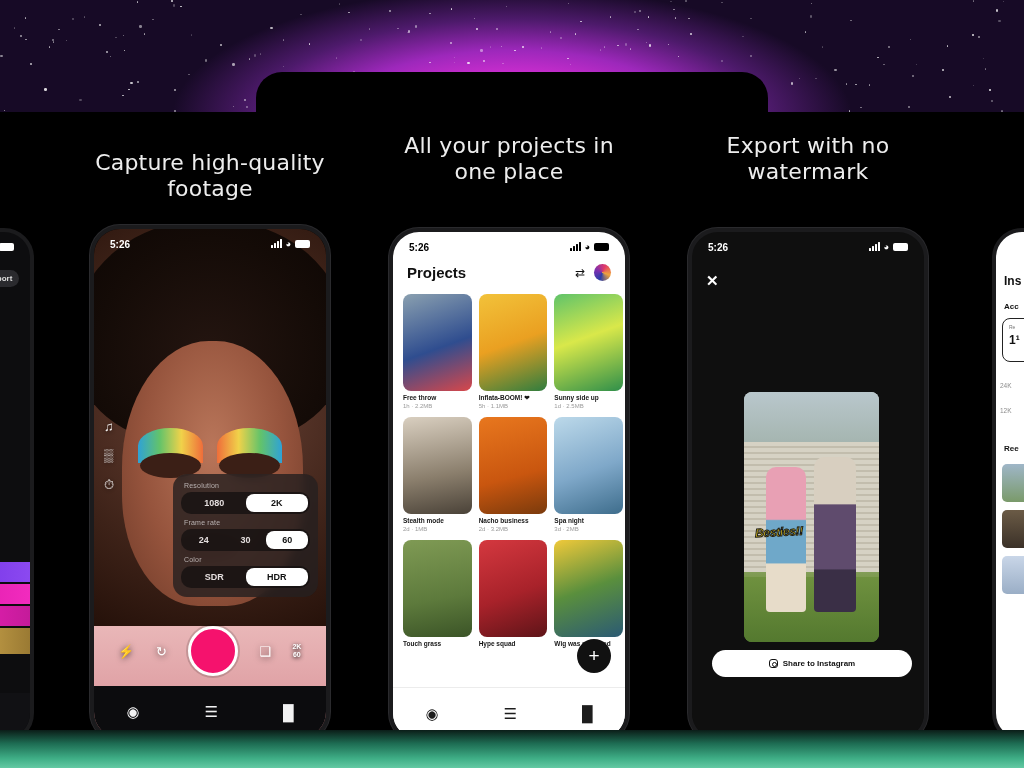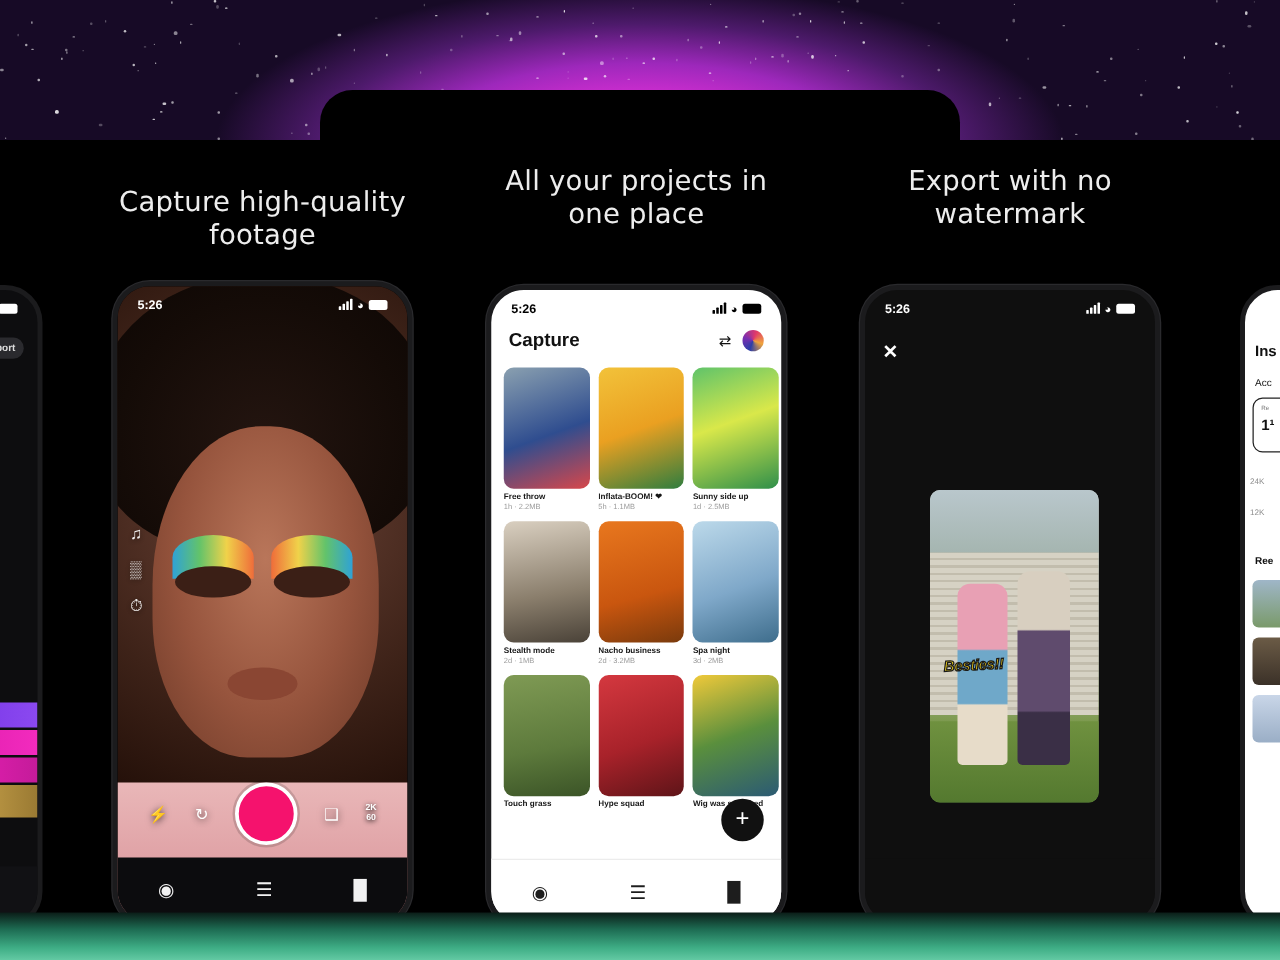--- a/index.html
+++ b/index.html
@@ -140,21 +140,21 @@
   
   .edit-export { position:absolute; left:6px; top:38px; padding:4px 7px; border-radius:10px; background:#2a2a2e; color:#ddd; font-size:8px; font-weight:700; }
   .tl { position:absolute; left:0; width:100%; height:20px; }
   .tl1 { top:330px; background:linear-gradient(90deg,#7a38e8,#8b49f0); }
   .tl2 { top:352px; background:linear-gradient(90deg,#e31fb0,#f22bbe); }
   .tl3 { top:374px; background:linear-gradient(90deg,#e31fb0,#c41b9a); }
   .tl4 { top:396px; height:26px; background:linear-gradient(90deg,#c8a24a,#9a7a33); }
   .edit-bot { position:absolute; left:0; bottom:0; width:100%; height:46px; background:#111114; }
 
   .ig-title { position:absolute; left:8px; top:42px; font-size:12px; font-weight:800; color:#111; }
-  .ig-sec { position:absolute; left:8px; top:70px; font-size:8px; font-weight:400; color:#111; }
+  .ig-sec { position:absolute; left:8px; top:70px; font-size:8px; font-weight:700; color:#111; }
   .ig-card { position:absolute; left:6px; top:86px; width:52px; height:44px; border:1.5px solid #222; border-radius:8px; }
   .ig-card b { position:absolute; left:6px; top:14px; font-size:12px; font-weight:800; color:#111; }
   .ig-card i { position:absolute; left:6px; top:5px; font-size:5px; color:#777; font-style:normal; }
   .ig-stat { position:absolute; left:4px; font-size:6.5px; color:#8c8c8c; }
   .ig-reels { position:absolute; left:8px; top:212px; font-size:8px; font-weight:800; color:#111; }
   .ig-thumb { position:absolute; left:6px; width:52px; height:38px; border-radius:5px; }
 
   
   .wm { position:absolute; right:6px; bottom:4px; display:flex; align-items:center; gap:4px; }
   .wm-logo { width:26px; height:26px; position:relative; }
@@ -400,20 +400,38 @@
         <div class="batt"></div>
       </div>
     </div>
 
     <div class="cam-tools">
       <span>♫</span>
       <span>▒</span>
       <span>⏱</span>
     </div>
 
+    <div class="settings-card">
+      <div class="sc-label">Resolution</div>
+      <div class="seg">
+        <div>1080</div>
+        <div class="on">2K</div>
+      </div>
+      <div class="sc-label">Frame rate</div>
+      <div class="seg">
+        <div>24</div>
+        <div>30</div>
+        <div class="on">60</div>
+      </div>
+      <div class="sc-label">Color</div>
+      <div class="seg" style="margin-bottom:0">
+        <div>SDR</div>
+        <div class="on">HDR</div>
+      </div>
+    </div>
 
     <div class="cam-ctrls">
       <span>⚡</span>
       <span>↻</span>
       <div class="shutter"></div>
       <span>❑</span>
       <div class="badge-2k">
         <div>2K</div>
         <div>60</div>
       </div>
@@ -435,21 +453,21 @@
             <i></i>
             <i></i>
             <i></i>
           </div>
         <span style="font-size:9px">◕</span>
         <div class="batt"></div>
       </div>
     </div>
 
     <div class="proj-head">
-      <div class="proj-title">Capture</div>
+      <div class="proj-title">Projects</div>
       <div class="proj-head-r">
         <span style="font-size:12px;color:#111">⇄</span>
         <div class="avatar"></div>
       </div>
     </div>
 
     <div class="grid" id="proj-grid">
         <div class="cell">
           <div class="thumb" style="background:linear-gradient(160deg,#8aa0b0,#2f4d8f 55%,#d8474a)"></div>
           <div class="nm">Free throw</div>
@@ -525,20 +543,24 @@
 
     <div class="exp-preview">
       <div class="ep-sky"></div>
       <div class="ep-wall"></div>
       <div class="ep-grass"></div>
       <div class="ep-p1"></div>
       <div class="ep-p2"></div>
       <div class="ep-text">Besties!!</div>
     </div>
 
+    <div class="share-btn">
+      <div class="ig-glyph"></div>
+      <span>Share to Instagram</span>
+    </div>
     <div class="exp-foot" style="opacity:.25">This video has been saved to your projects</div>
 
     <div class="tabbar dark" style="background:#0f0f0f"></div>
   </div>
 
   <div id="phone-ig">
     <div class="statusbar sb-light"></div>
     <div class="ig-title">Ins</div>
     <div class="ig-sec">Acc</div>
     <div class="ig-card">

